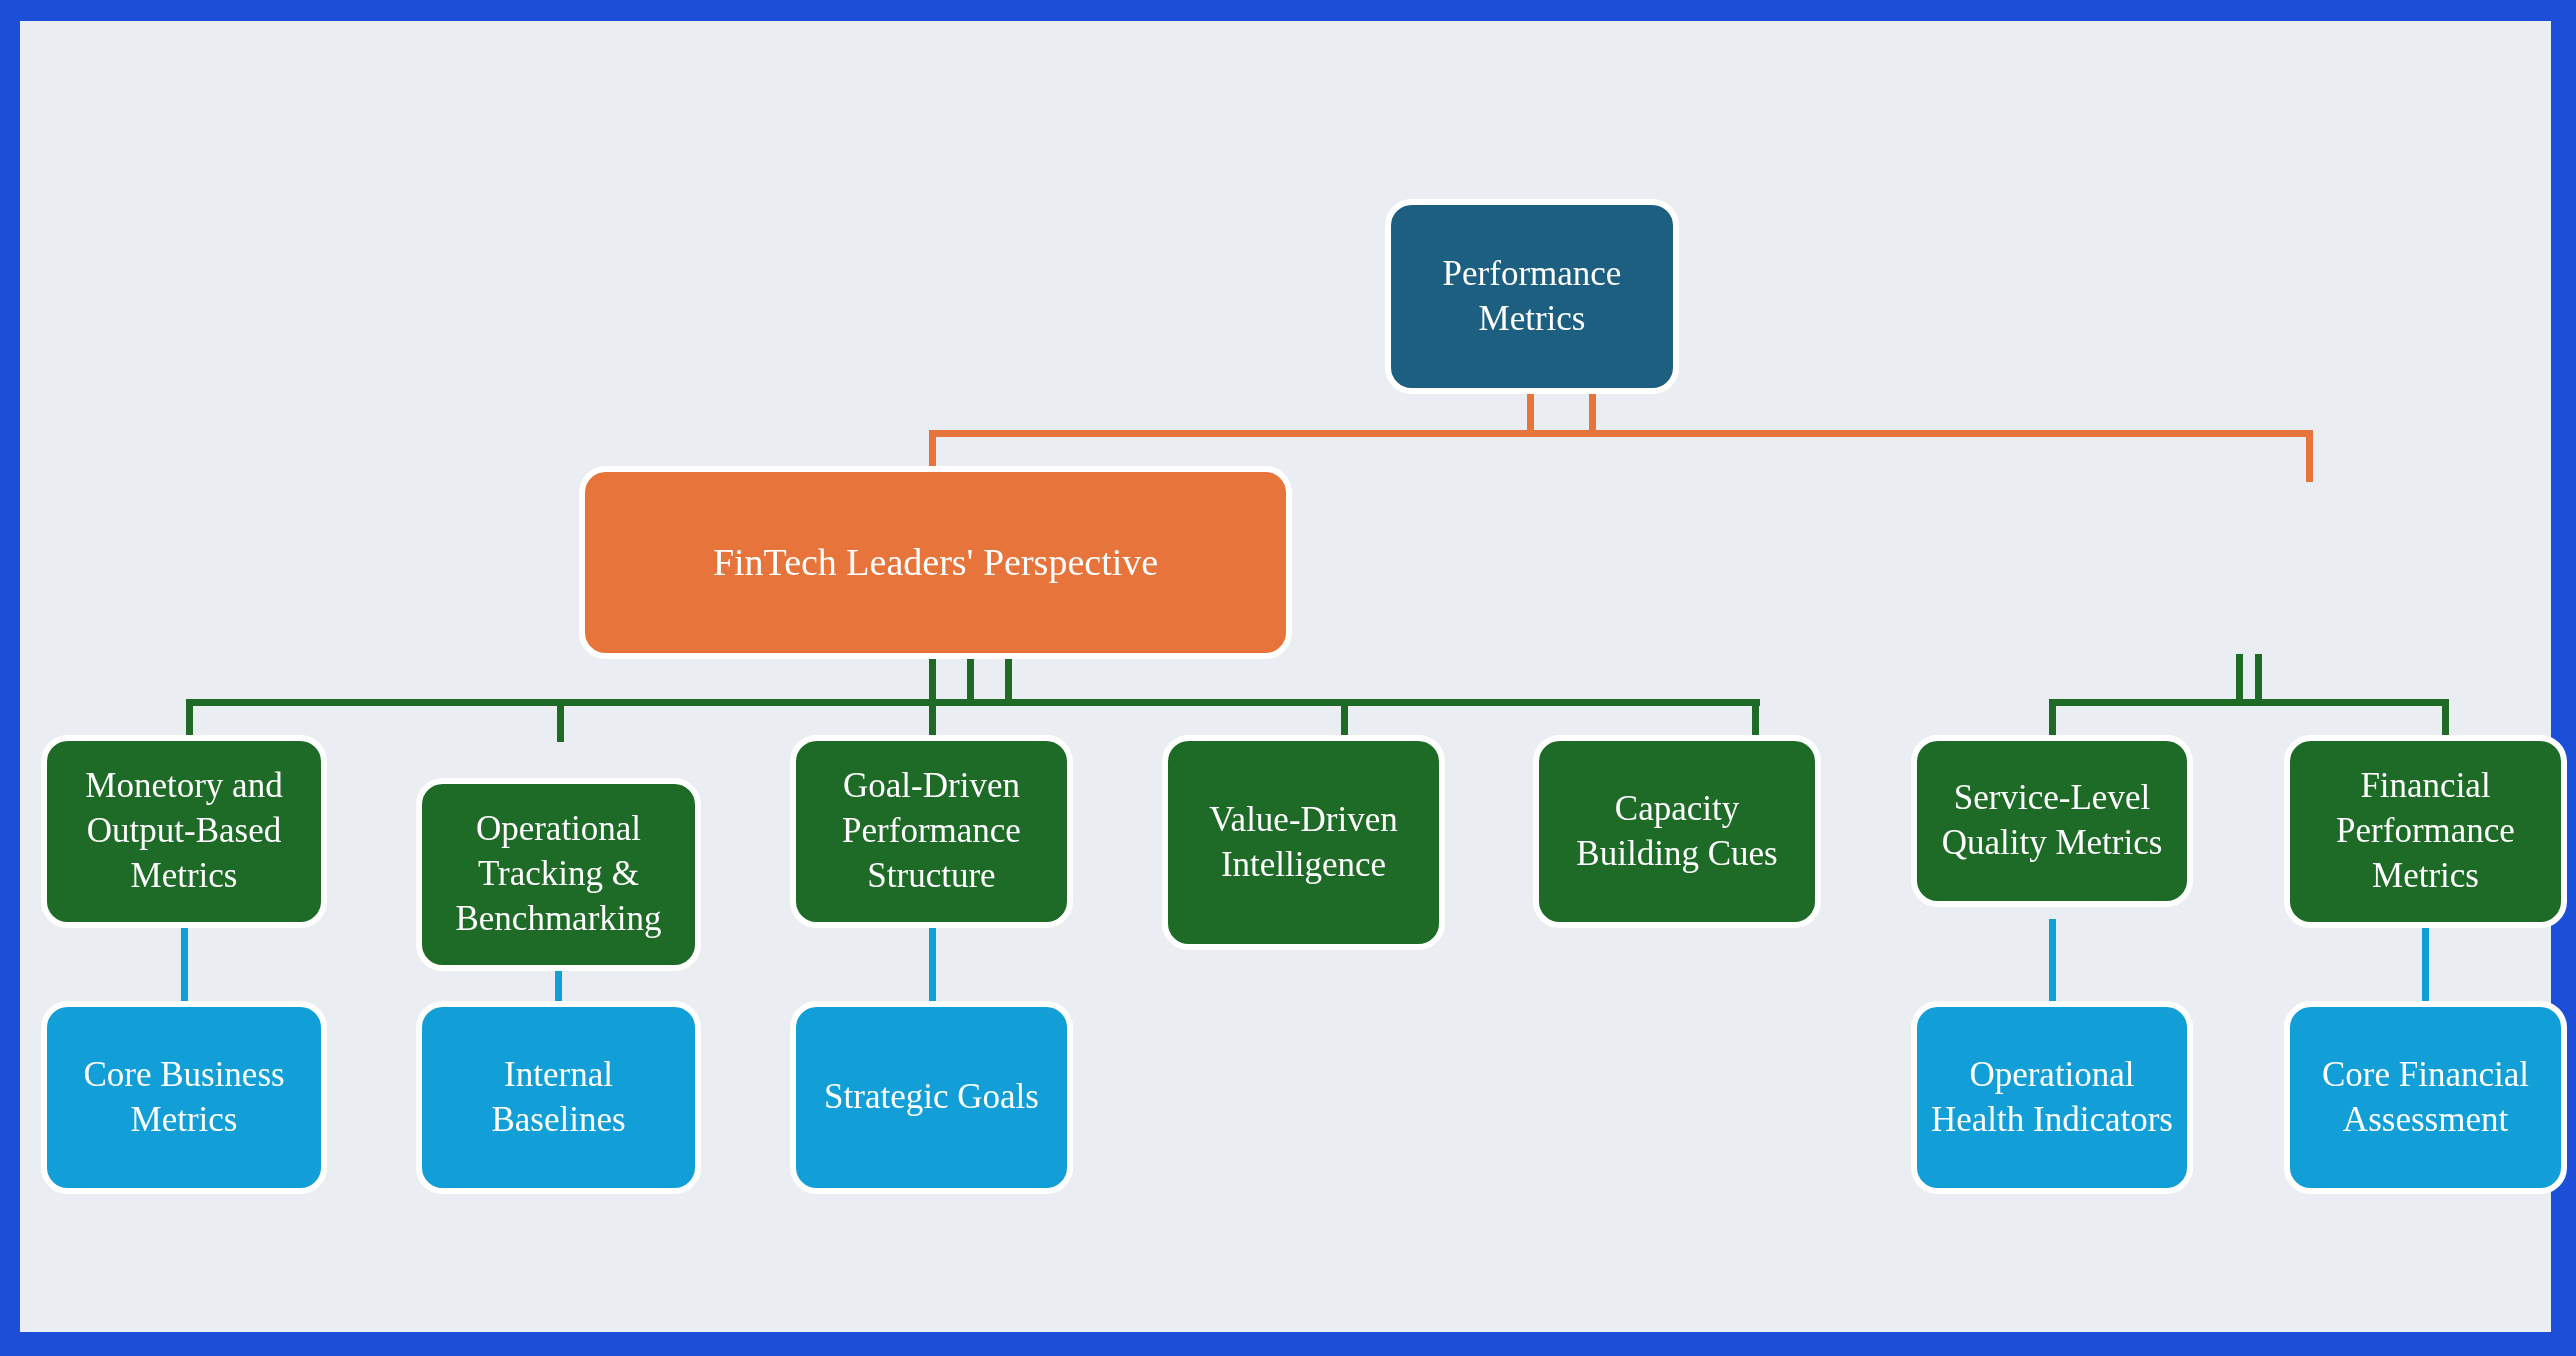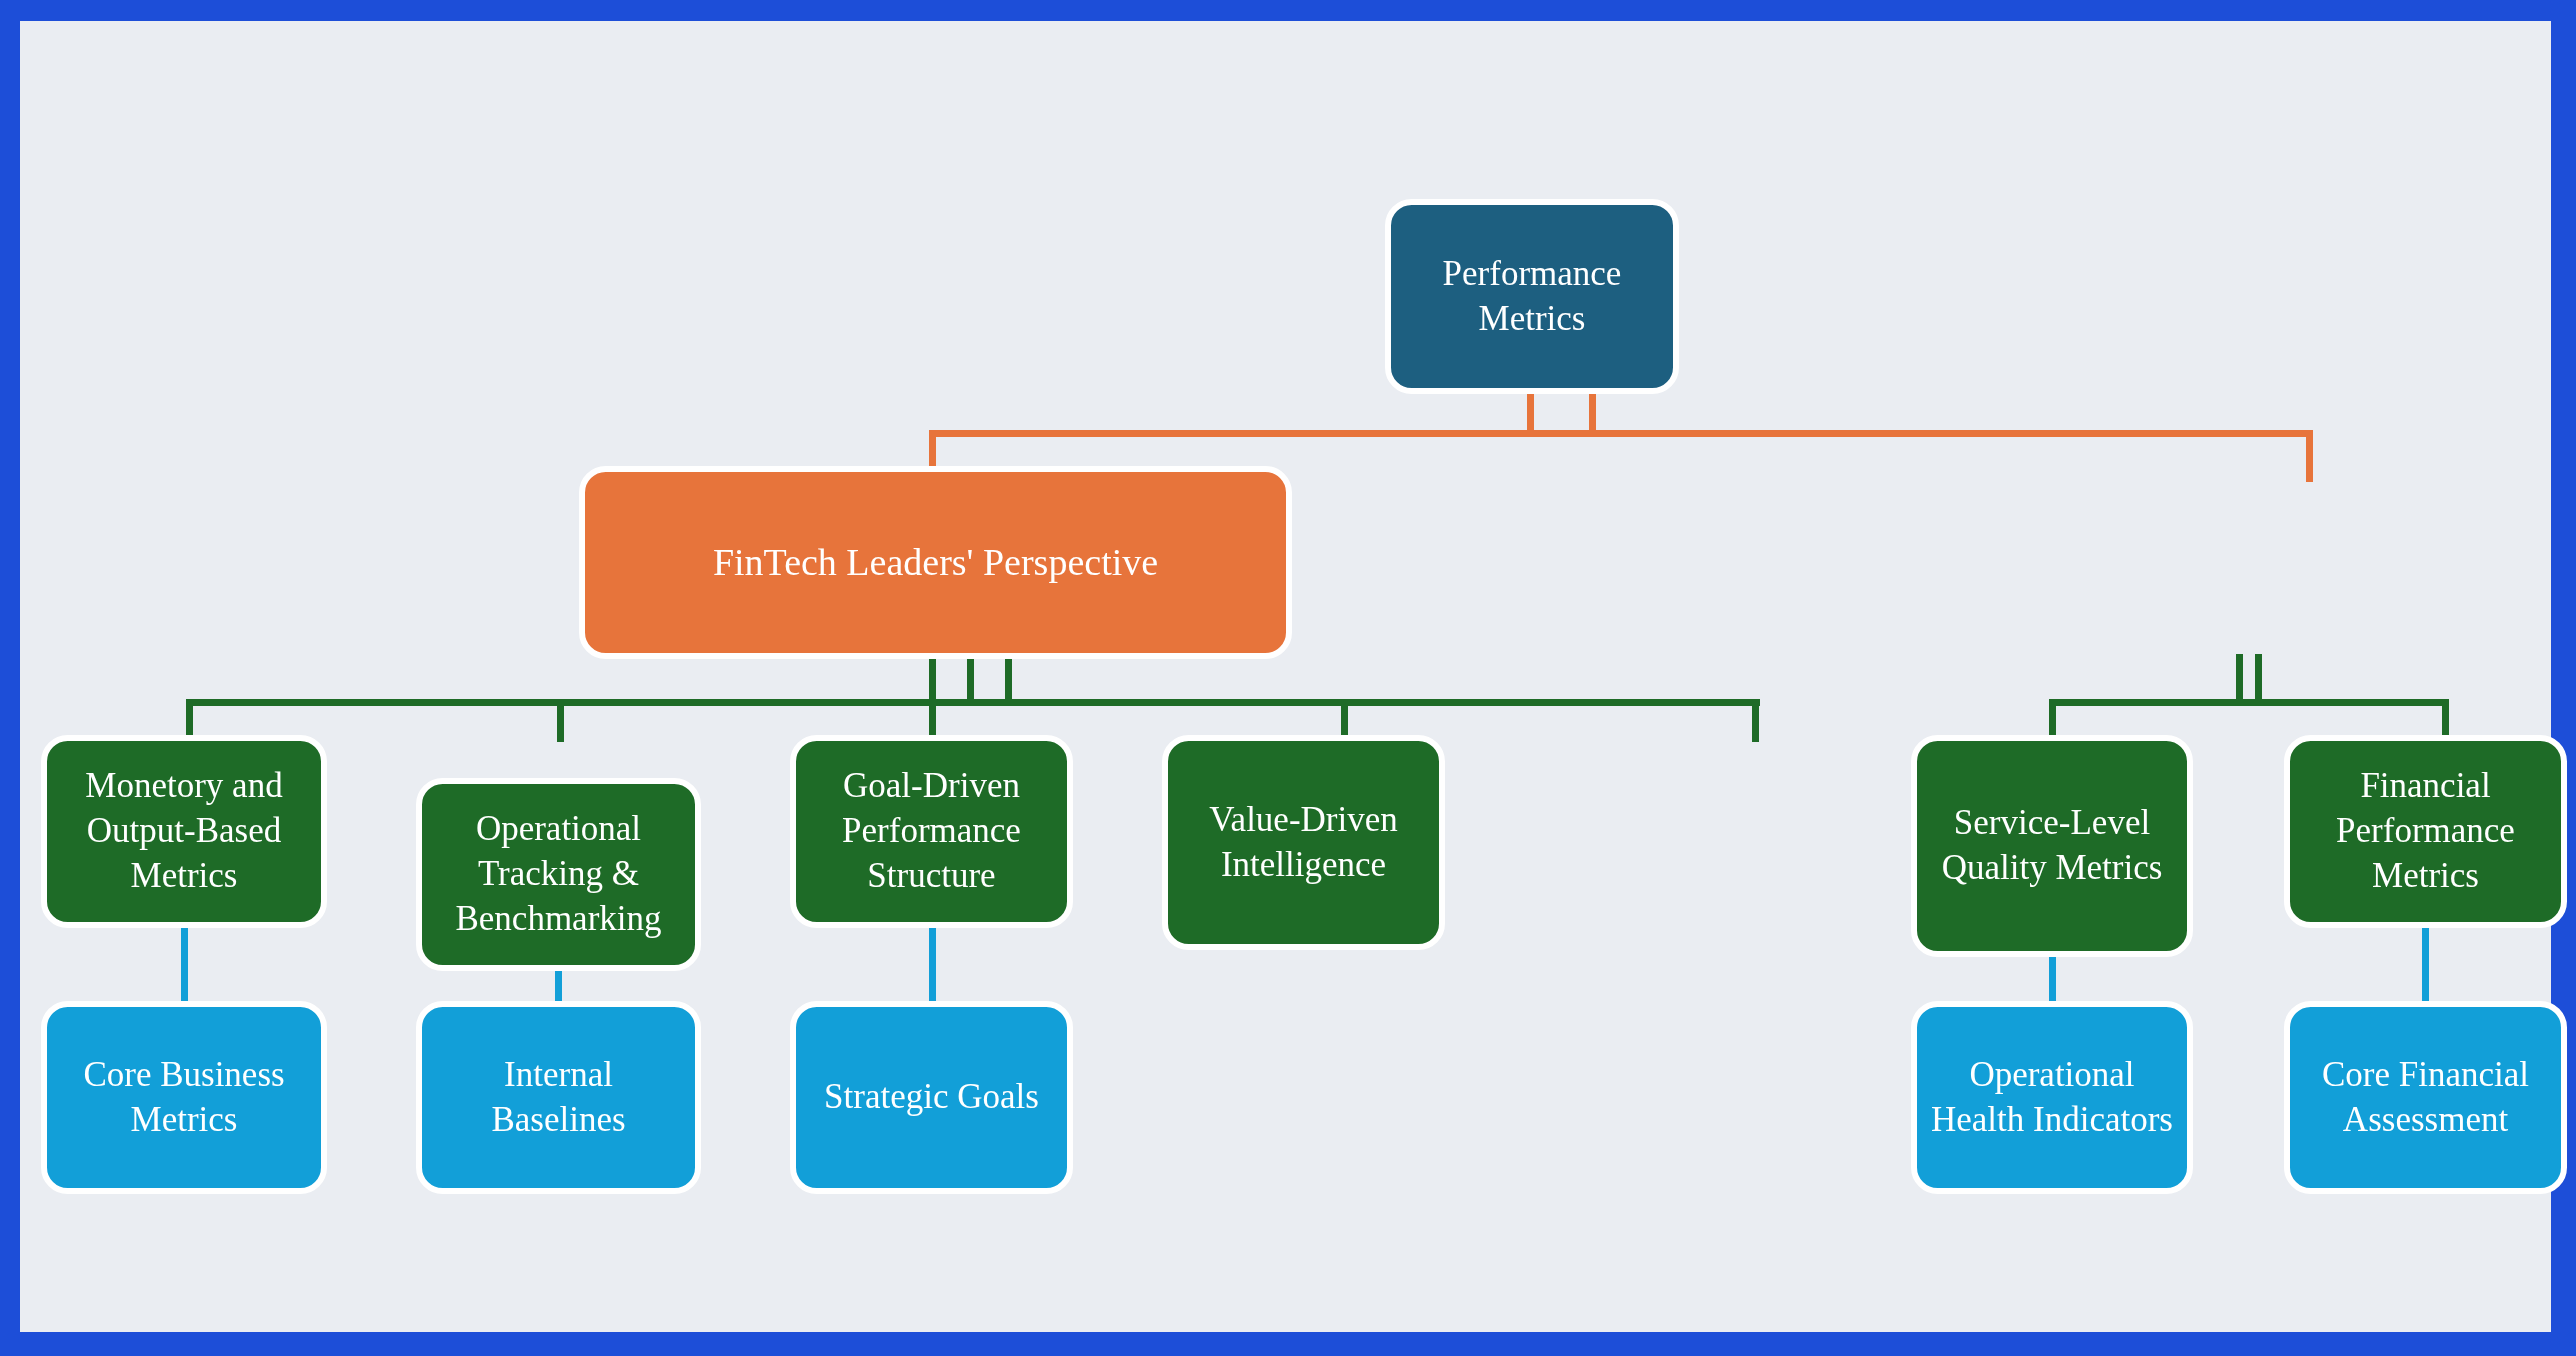--- a/index.html
+++ b/index.html
@@ -96,21 +96,24 @@
     </div>
     <div class="node green" style="left:396px; top:714px; width:285px; height:193px;margin-top:43px;">
       <span>Operational Tracking &amp; Benchmarking</span>
     </div>
     <div class="node green" style="left:770px; top:714px; width:283px; height:193px;">
       <span>Goal-Driven Performance Structure</span>
     </div>
     <div class="node green" style="left:1142px; top:714px; width:283px; height:215px;">
       <span>Value-Driven Intelligence</span>
     </div>
-    <div class="node green" style="left:1891px; top:714px; width:282px; height:222px;">
+    <div class="node green" style="left:1513px; top:714px; width:288px; height:193px;">
+      <span>Capacity Building Cues</span>
+    </div>
+    <div class="node green" style="left:1891px; top:714px; width:282px; height:172px;">
       <span>Service-Level Quality Metrics</span>
     </div>
     <div class="node green" style="left:2264px; top:714px; width:283px; height:193px;justify-content:center;">
       <span>Financial Performance Metrics</span>
     </div>
 
     <div class="node blue" style="left:21px; top:980px; width:286px; height:193px;">
       <span>Core Business Metrics</span>
     </div>
     <div class="node blue" style="left:396px; top:980px; width:285px; height:193px;">

